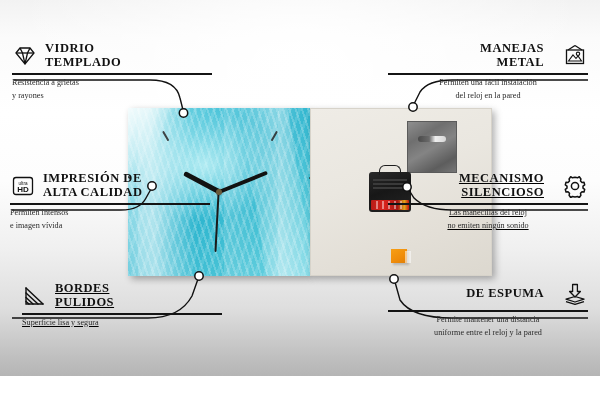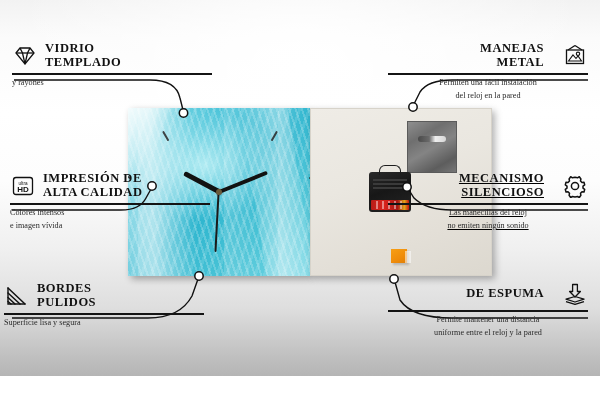--- a/index.html
+++ b/index.html
@@ -118,21 +118,21 @@
     font-family:"Liberation Serif", serif;
     font-size:8.2px; line-height:10.5px; color:#2a2a2a; margin-top:3px;
   }
   .feature.right .desc { text-align:center; }
   .ico { width:26px; height:24px; flex:0 0 26px; color:#111; }
   .ico svg { display:block; width:26px; height:24px; }
 
   
   #f-vidrio     { left:12px;  top:42px;  }
   #f-impresion  { left:10px;  top:172px; }
-  #f-bordes     { left:4px;  top:282px; }
+  #f-bordes     { left:22px;  top:282px;text-decoration:underline; }
   #f-manejas    { left:388px; top:42px;  }
   #f-mecanismo  { left:388px; top:172px;text-decoration:underline; }
   #f-espaciador { left:388px; top:282px; }
 </style>
 </head>
 <body>
 
 <div id="stage">
 
   <div id="clock-front" class="product">
@@ -220,39 +220,40 @@
               <path d="M18 4 L15.5 9 L13 20"></path>
         </g>
           </svg>
       </span>
       <div>
         <div class="ttl">VIDRIO</div>
         <div class="ttl">TEMPLADO</div>
       </div>
     </div>
     <div class="rule"></div>
+    <div class="desc">Resistencia a grietas</div>
     <div class="desc">y rayones</div>
   </div>
 
   <div class="feature left" id="f-impresion">
     <div class="head">
       <span class="ico">
         <svg viewBox="0 0 26 24">
           <rect x="3.5" y="3.5" width="19" height="17" rx="2.5" fill="none" stroke="currentColor" stroke-width="1.3"></rect>
           <text x="13" y="11" font-family="Liberation Sans, sans-serif" font-size="4.6" text-anchor="middle" fill="currentColor">ultra</text>
           <text x="13" y="18" font-family="Liberation Sans, sans-serif" font-size="8" font-weight="bold" text-anchor="middle" fill="currentColor">HD</text>
         </svg>
       </span>
       <div>
         <div class="ttl">IMPRESIÓN DE</div>
         <div class="ttl">ALTA CALIDAD</div>
       </div>
     </div>
     <div class="rule"></div>
-    <div class="desc">Colores intensos</div>
+    <div class="desc">Permiten intensos</div>
     <div class="desc">e imagen vívida</div>
   </div>
 
   <div class="feature left" id="f-bordes">
     <div class="head">
       <span class="ico">
         <svg viewBox="0 0 26 24">
             <g stroke="currentColor" stroke-width="1.5" stroke-linecap="round">
           <path d="M4 4 L21 20"></path>
               <path d="M4 9 L16 20"></path>

